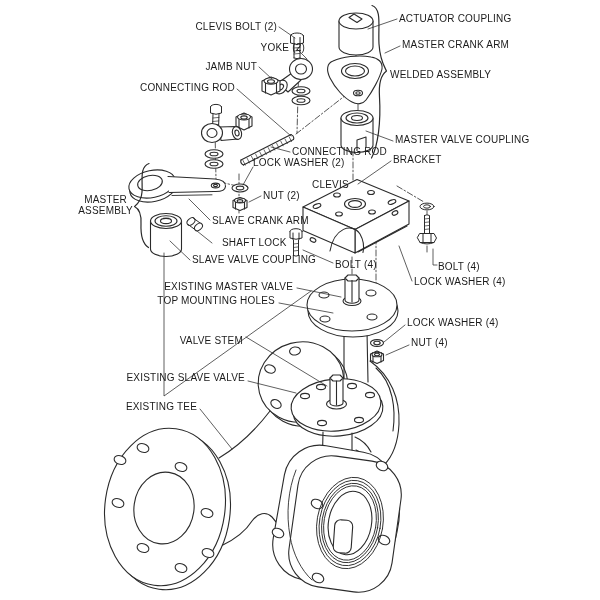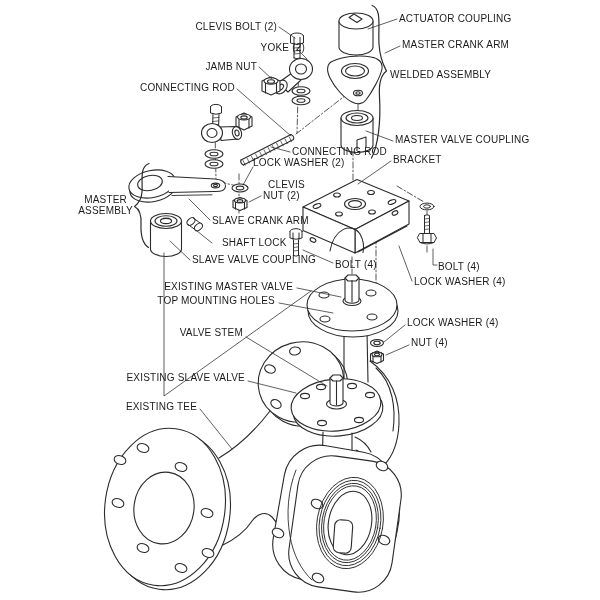--- a/index.html
+++ b/index.html
@@ -2,21 +2,21 @@
 <html><head>
 <meta charset="utf-8">
 <style>
   html,body{margin:0;padding:0;background:#fff;}
   .stage{position:relative;width:600px;height:600px;background:#fff;overflow:hidden;
          font-family:"Liberation Sans",sans-serif;}
   .stage svg{position:absolute;left:0;top:0;}
   .lbl{position:absolute;font-size:10px;line-height:10.5px;color:#1b1b1b;
        white-space:nowrap;letter-spacing:.2px;}
   .lbl.r{text-align:center;}
-  .ind{padding-left:5px;display:block;}
+  .ind{padding-left:5px;display:block;margin-left:44px;}
 </style>
 </head>
 <body>
 
 <div class="stage">
 
 <svg width="600" height="600" viewBox="0 0 600 600">
   <g stroke="#2b2b2b" fill="none" stroke-width="1.1" stroke-linecap="round" stroke-linejoin="round">
 
     <g stroke-width="0.8" stroke-dasharray="6 2.2 1.6 2.2">
@@ -364,18 +364,18 @@
 <div class="lbl r" style="right:467px;top:195px"><span style="display:block">MASTER</span><span>ASSEMBLY</span></div>
 <div class="lbl" style="left:212px;top:216px">SLAVE CRANK ARM</div>
 <div class="lbl" style="left:222px;top:238px">SHAFT LOCK</div>
 <div class="lbl" style="left:192px;top:255px">SLAVE VALVE COUPLING</div>
 <div class="lbl" style="left:335px;top:260px">BOLT (4)</div>
 <div class="lbl" style="left:438px;top:262px">BOLT (4)</div>
 <div class="lbl" style="left:414px;top:277px">LOCK WASHER (4)</div>
 <div class="lbl r" style="right:307px;top:282px">EXISTING MASTER VALVE</div>
 <div class="lbl r" style="right:325px;top:296px">TOP MOUNTING HOLES</div>
 <div class="lbl" style="left:407px;top:318px">LOCK WASHER (4)</div>
-<div class="lbl r" style="right:357px;top:328px">VALVE STEM</div>
+<div class="lbl r" style="right:357px;top:336px">VALVE STEM</div>
 <div class="lbl" style="left:411px;top:338px">NUT (4)</div>
 <div class="lbl r" style="right:355px;top:373px">EXISTING SLAVE VALVE</div>
 <div class="lbl r" style="right:403px;top:402px">EXISTING TEE</div>
 
 </div>
 
 </body></html>

